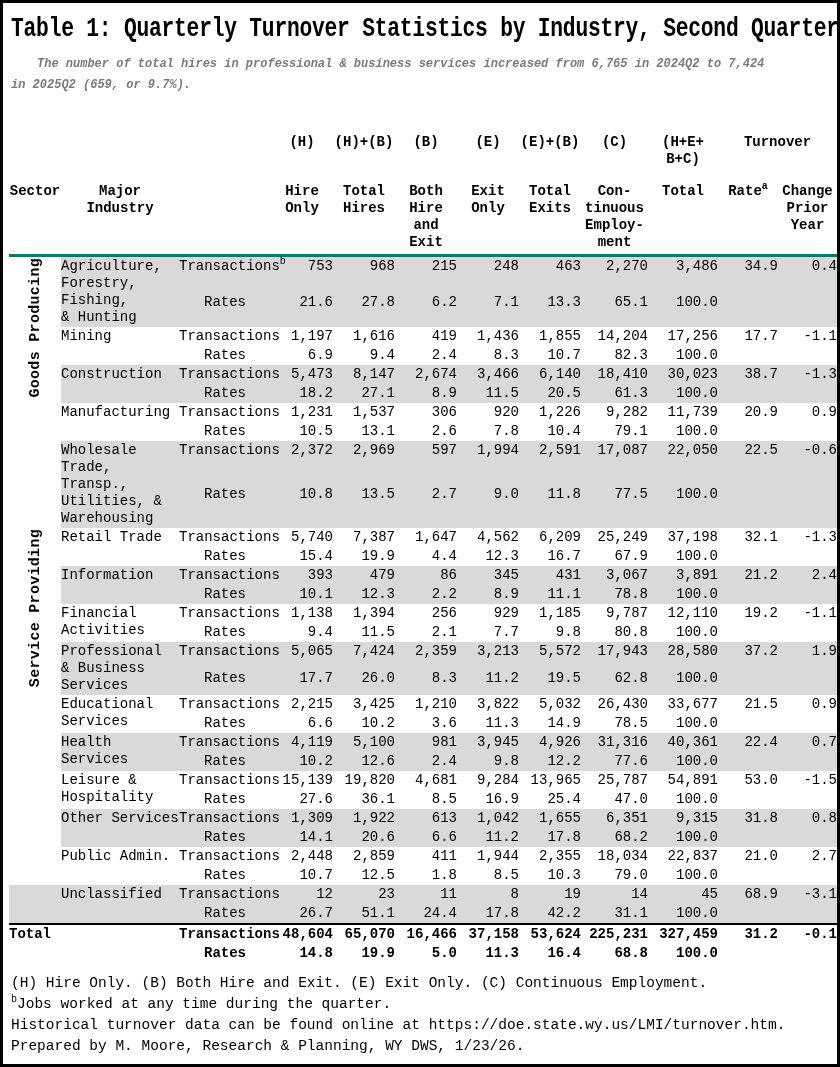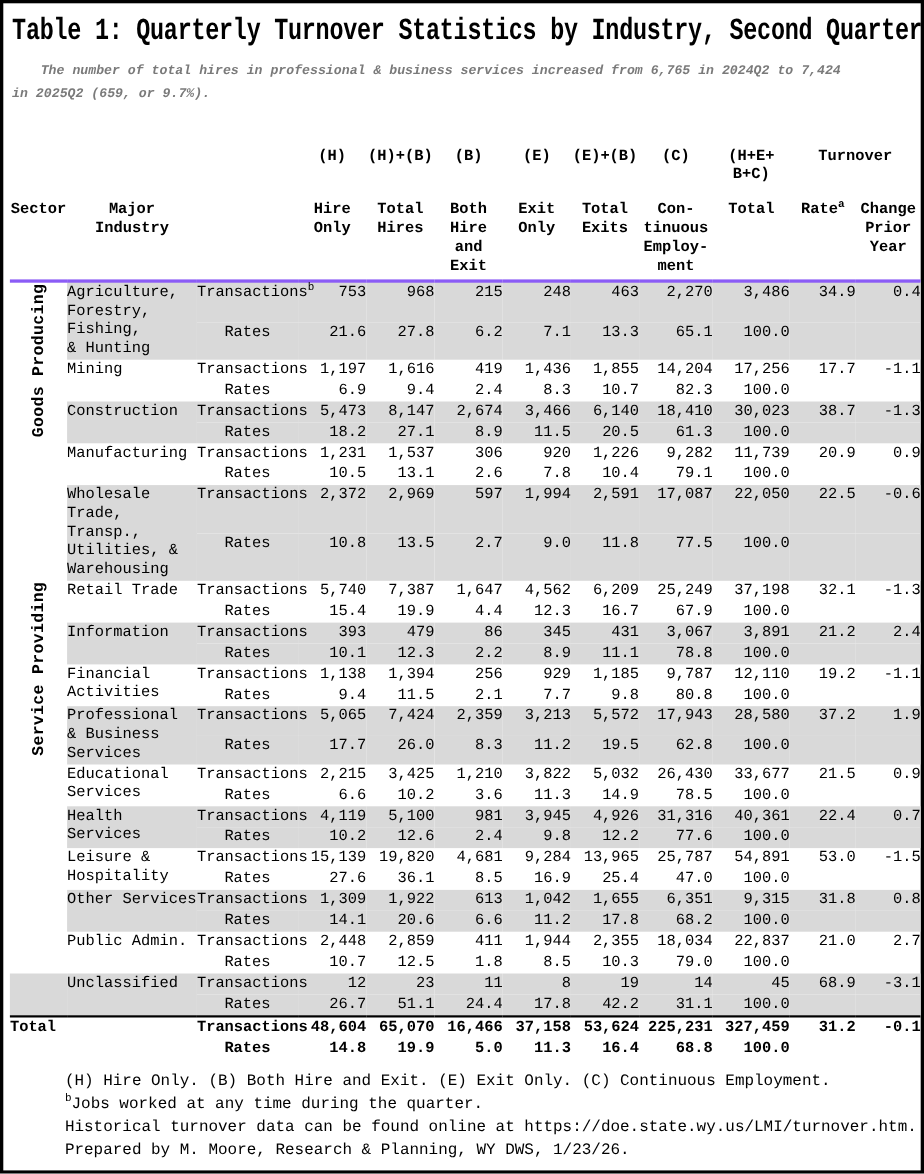--- a/index.html
+++ b/index.html
@@ -15,35 +15,35 @@
   }
   .subtitle{
     color:var(--subtitle-color,#7a7a7a);font-weight:bold;font-style:italic;
     font-size:12px;line-height:21px;margin:10px 2px 24px 2px;
     text-indent:26px;max-width:772px;
   }
   table.ttable{border-collapse:collapse;table-layout:fixed;width:828px;font-size:14px;}
   .ttable td{padding:1px 0;line-height:17px;vertical-align:top;}
   thead td{font-weight:bold;text-align:center;vertical-align:bottom;white-space:pre-line;padding-right:8px;}
   tr.codes td{padding-top:14px;padding-bottom:14px;}
-  tr.labels td{padding-bottom:3px;border-bottom:3px solid #8b5cf6;}
+  tr.labels td{padding-bottom:3px;border-bottom:3px solid #0f766e;}
   .num{text-align:right;padding-right:8px;white-space:nowrap;}
   .rowtype{text-align:center;padding-right:6px;white-space:nowrap;}
   .industry{padding-left:8px;vertical-align:middle;white-space:pre-line;margin-top:20px;}
   .sector-cell{vertical-align:middle;text-align:center;}
   .vtext{
     writing-mode:vertical-rl;transform:rotate(180deg);display:inline-block;
     font-weight:bold;font-size:15px;letter-spacing:0.3px;white-space:nowrap;
   }
   .shaded{background:var(--shade,#d9d9d9);}
   tr.total-row td{border-top:2.5px solid #000;font-weight:bold;}
   tr.total-rates td{font-weight:bold;}
   .total-label{text-align:left;padding-left:2px;vertical-align:middle;}
   sup{font-size:10px;line-height:0;}
-  .footnotes{margin-top:10px;font-size:14.5px;line-height:21px;padding-left:2px;margin-left:48px;}
+  .footnotes{margin-top:10px;font-size:14.5px;line-height:21px;padding-left:2px;}
   .fn-line{white-space:nowrap;}
 </style>
 </head>
 <body>
 
 <div class="page">
   <div class="title">Table 1: Quarterly Turnover Statistics by Industry, Second Quarter 2025</div>
   <div class="subtitle">The number of total hires in professional &amp; business services increased from 6,765 in 2024Q2 to 7,424 in 2025Q2 (659, or 9.7%).</div>
 
   <table class="ttable">

